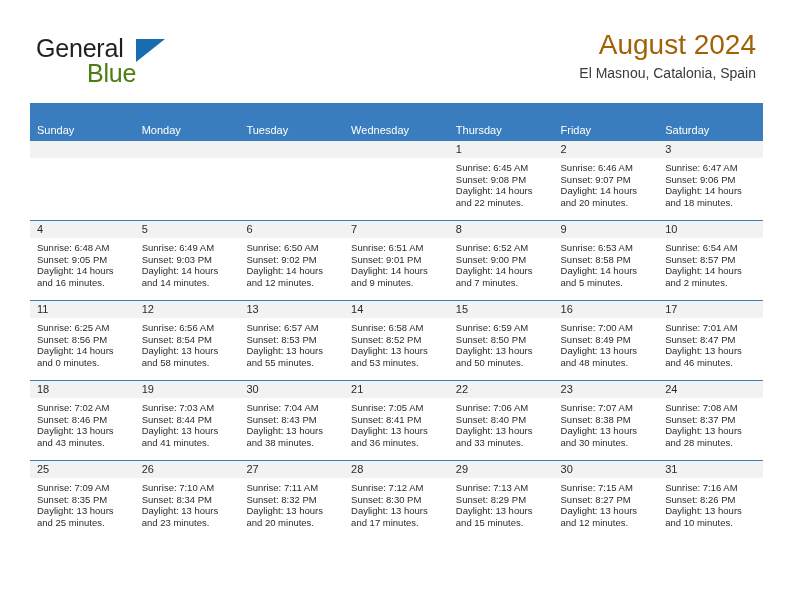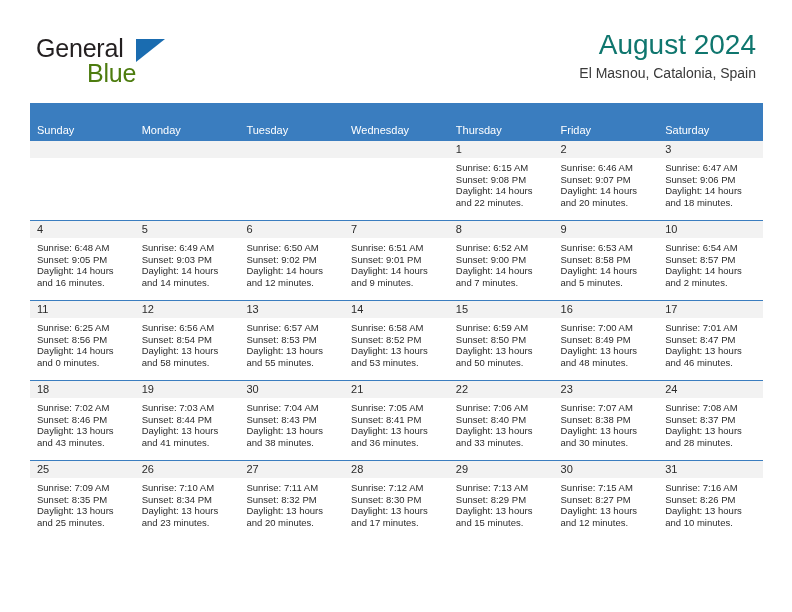--- a/index.html
+++ b/index.html
@@ -65,21 +65,21 @@
   }
 
   .title-block {
     position: absolute;
     right: 36px;
     top: 28px;
     text-align: right;
   }
   .month-title {
     font-size: 28px;
-    color: #0f766e;
+    color: #a16207;
     line-height: 34px;
     white-space: nowrap;
     font-weight: normal;
   }
   .location {
     font-size: 14px;
     color: #3a3a3a;
     line-height: 20px;
     margin-top: 1px;
     white-space: nowrap;
@@ -206,21 +206,21 @@
           <div class="cell-body">
             <div></div>
             <div></div>
             <div></div>
             <div></div>
           </div>
         </td>
         <td>
           <div class="daynum-band">1</div>
           <div class="cell-body">
-            <div>Sunrise: 6:15 AM</div>
+            <div>Sunrise: 6:45 AM</div>
             <div>Sunset: 9:08 PM</div>
             <div>Daylight: 14 hours</div>
             <div>and 22 minutes.</div>
           </div>
         </td>
         <td>
           <div class="daynum-band">2</div>
           <div class="cell-body">
             <div>Sunrise: 6:46 AM</div>
             <div>Sunset: 9:07 PM</div>

